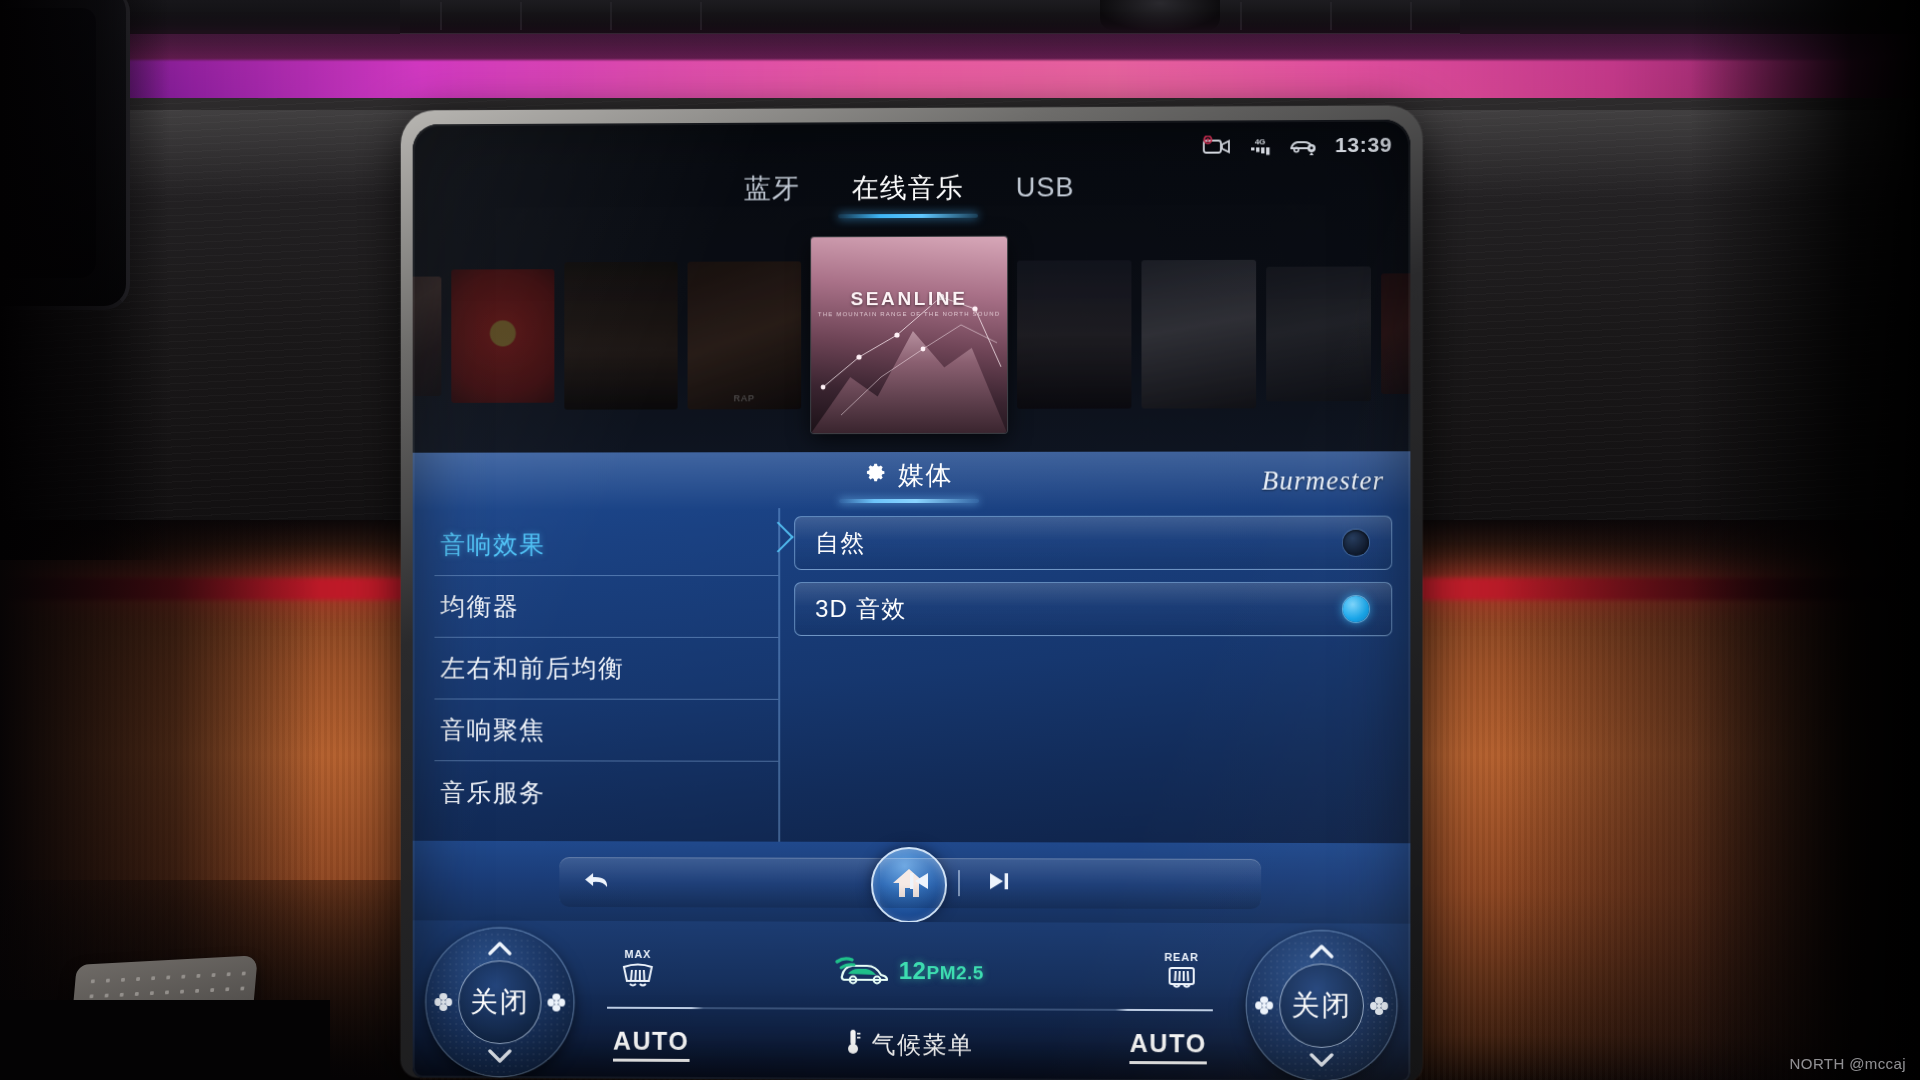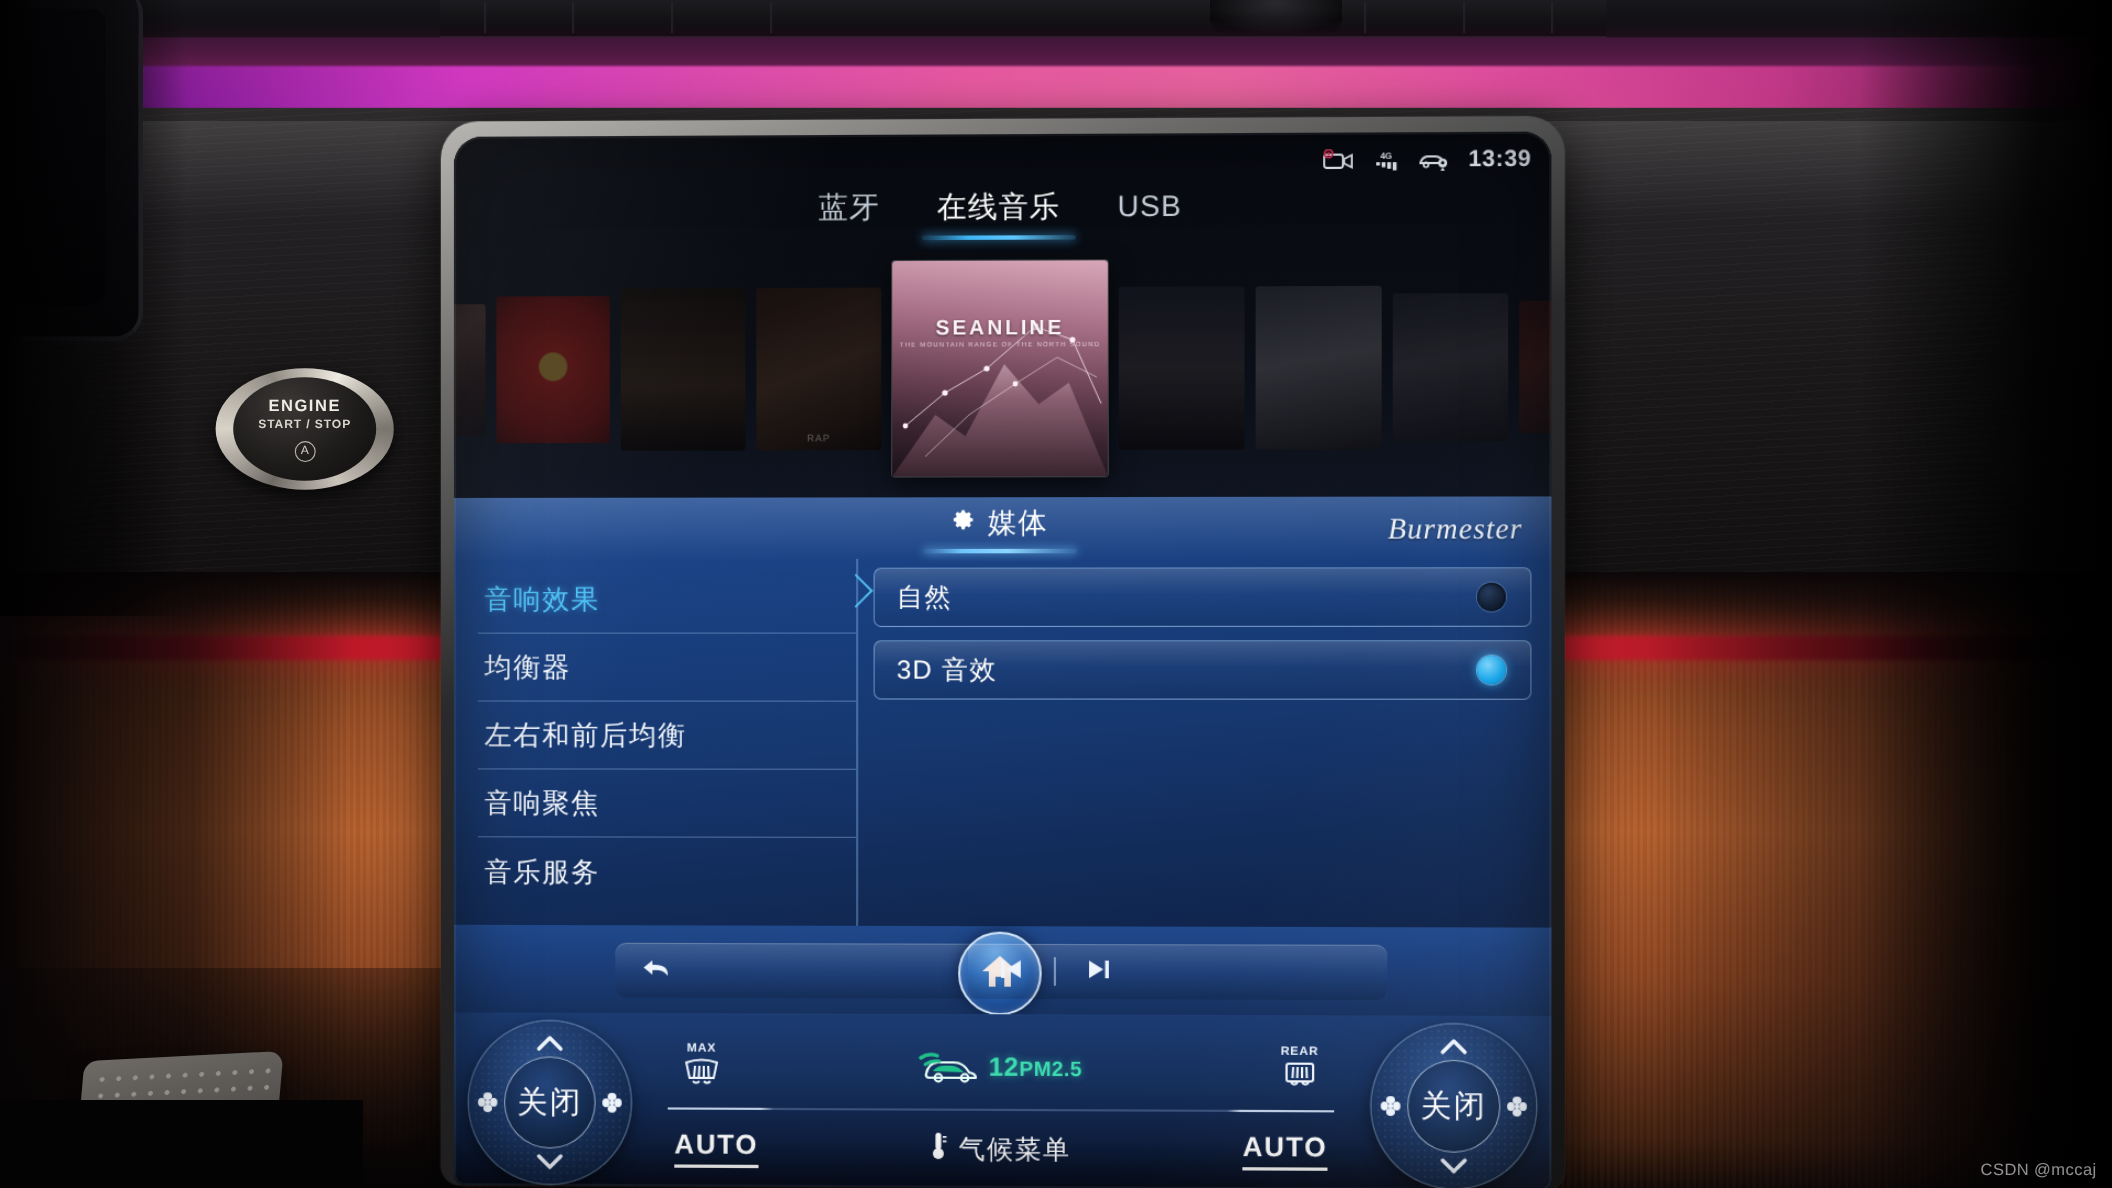--- a/index.html
+++ b/index.html
@@ -415,28 +415,20 @@
 
   <div class="dash-wood">
     <div class="wood-grain"></div>
   </div>
   <div class="dash-sheen"></div>
 
   <div class="left-screen">
     <div class="left-screen-inner"></div>
   </div>
 
-  <div class="start-stop">
-    <div class="ss-ring"></div>
-    <div class="ss-inner">
-      <div class="ss-t1">ENGINE</div>
-      <div class="ss-t2">START / STOP</div>
-      <div class="ss-t3">A</div>
-    </div>
-  </div>
 
   <div class="door-panel">
     <div class="door-grain"></div>
   </div>
   <div class="door-shadowtop"></div>
   <div class="door-red-line"></div>
   <div class="door-dark-left"></div>
   <div class="door-dark-right"></div>
   <div class="footwell"></div>
   <div class="pedal">
@@ -715,14 +707,14 @@
               </svg>
           </span>
         </div>
       </div>
 
       <div class="screen-bevel"></div>
       <div class="glass-reflect"></div>
     </div>
   </div>
 
-  <div class="watermark">CSDN @mccaj</div>
+  <div class="watermark">NORTH @mccaj</div>
 </div>
 
 </body></html>

